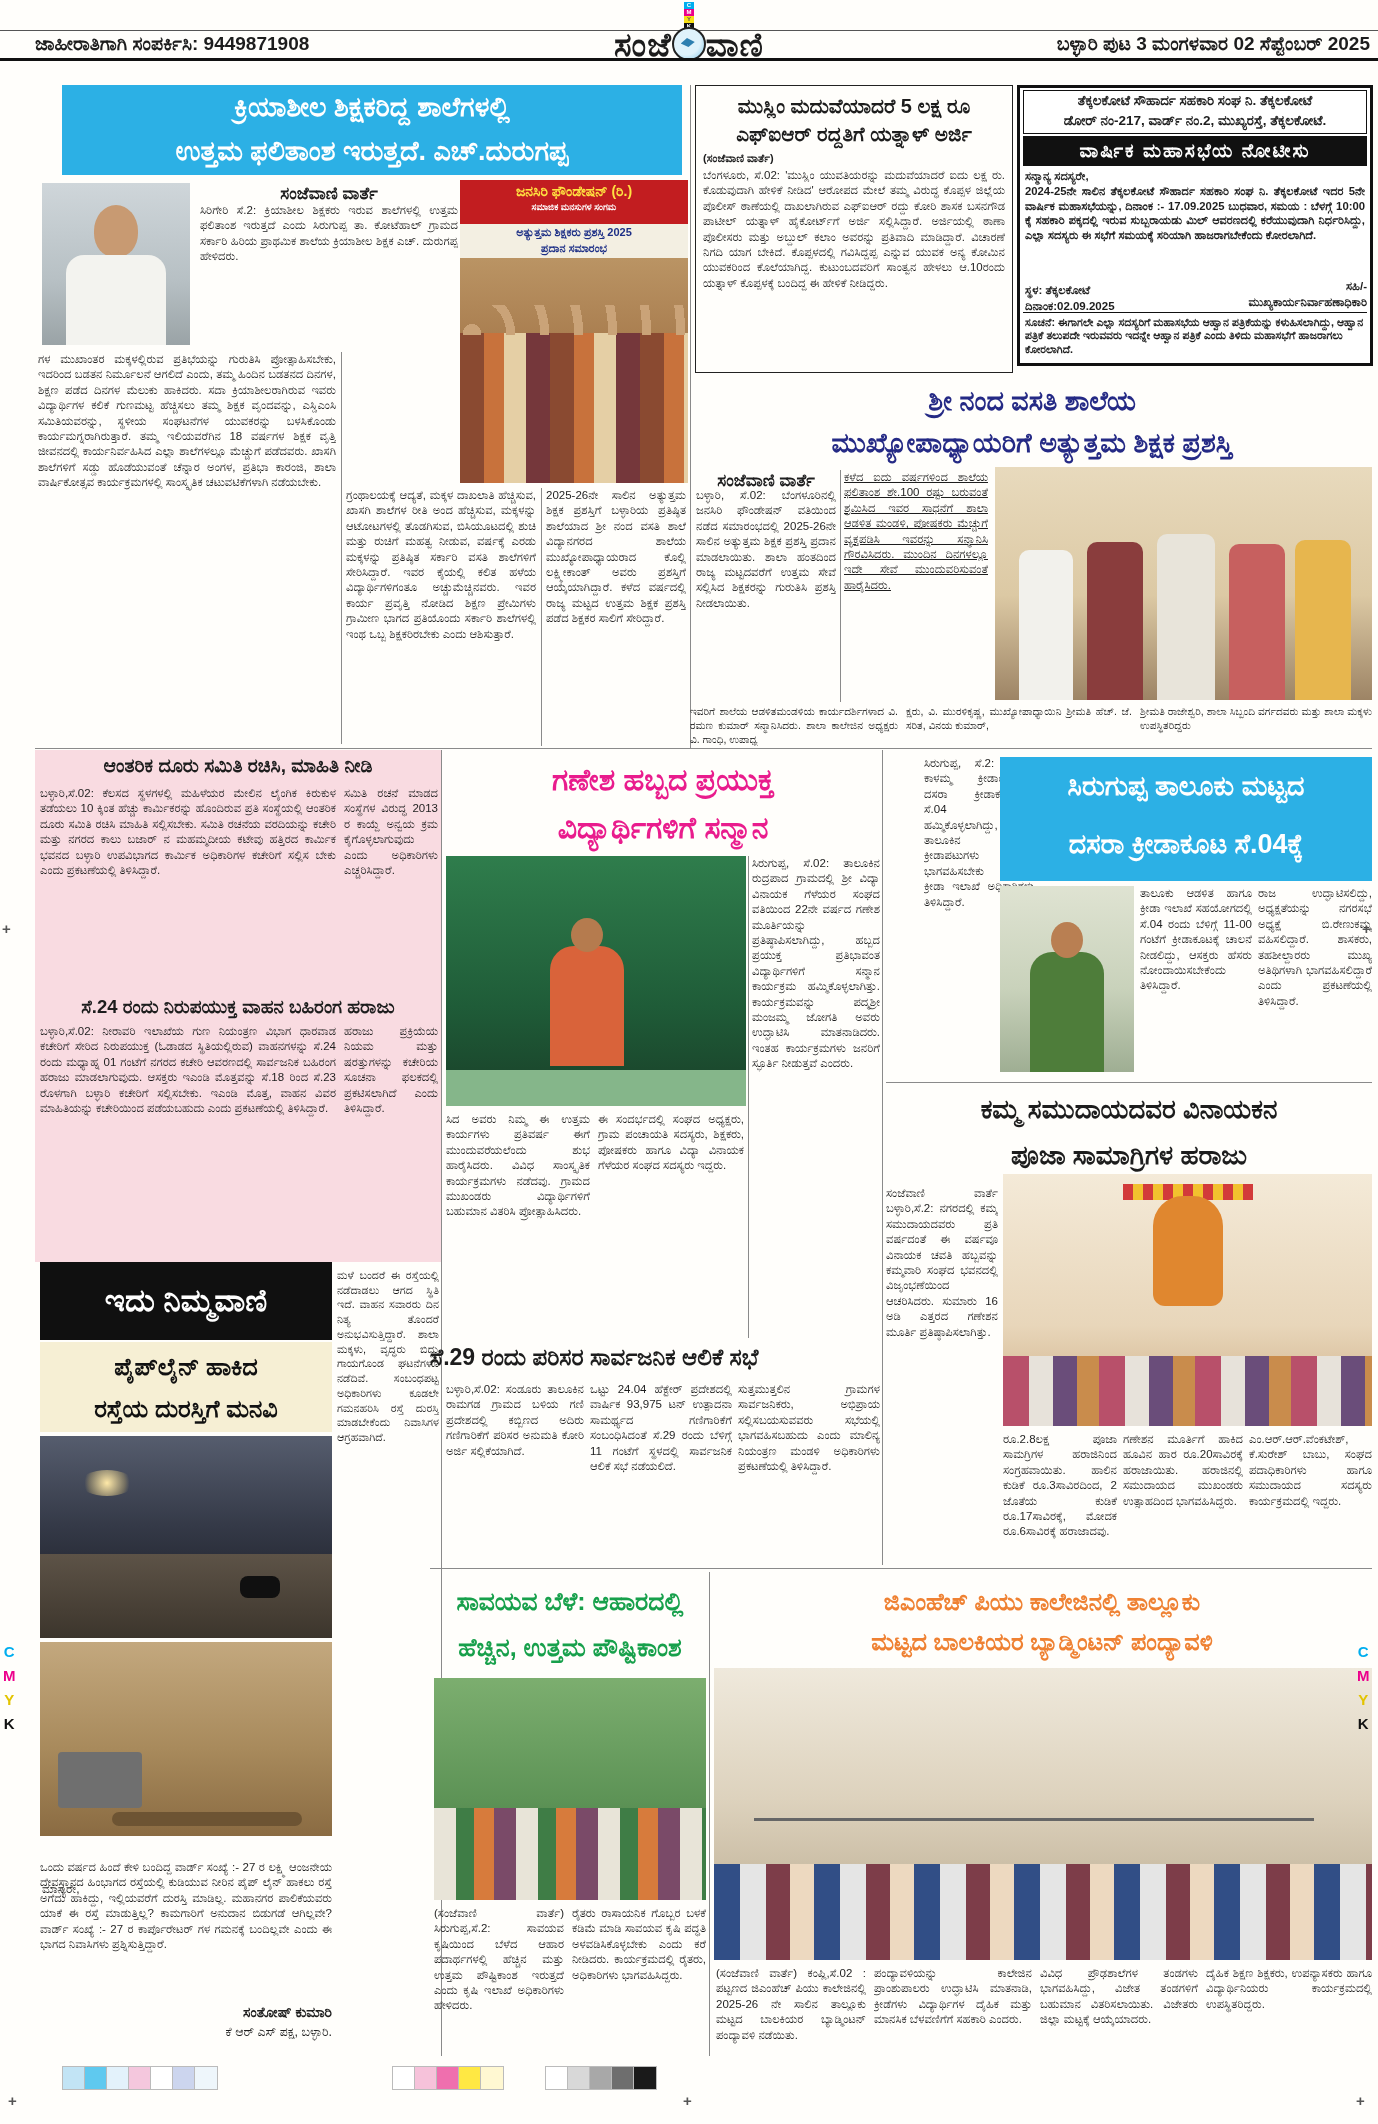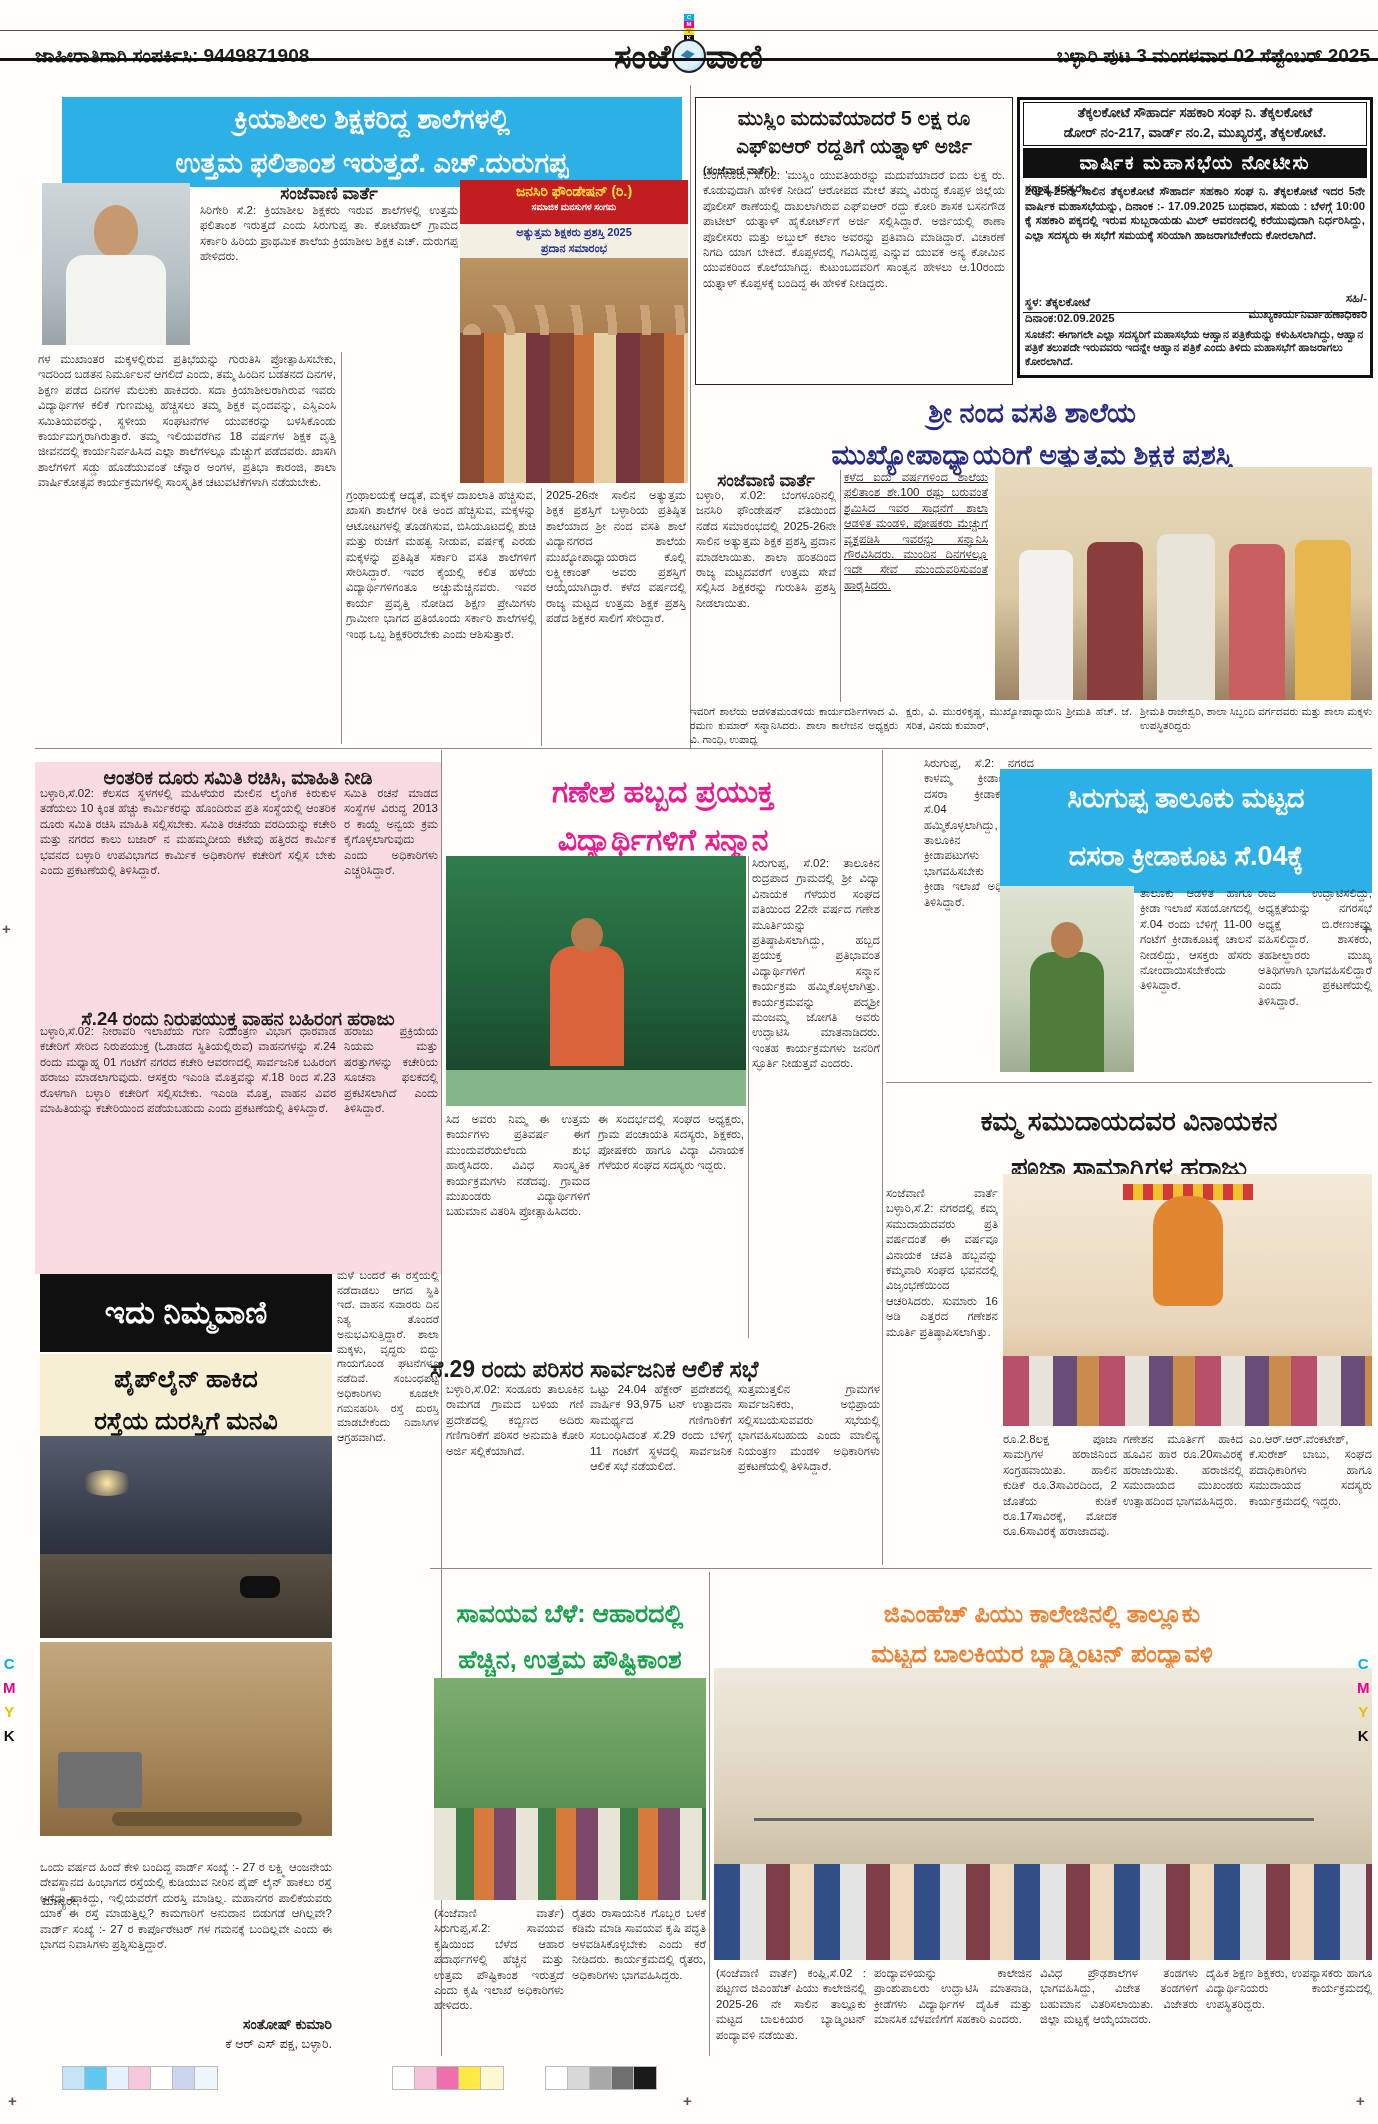--- a/index.html
+++ b/index.html
@@ -1,18 +1,18 @@
 <!DOCTYPE html>
 <html><head>
 <meta charset="utf-8">
 <style>
   html,body{margin:0;padding:0;background:#e9e9e9;}
   #paper{position:relative;width:1378px;height:2124px;margin:0 auto;background:#fffefb;
          font-family:"Liberation Sans",sans-serif;color:#1d1d1d;overflow:hidden;}
-  .abs{position:absolute;margin-top:12px;}
+  .abs{position:absolute;}
   .txt{position:absolute;font-size:11.5px;line-height:1.34;text-align:justify;color:#1e1e1e;overflow:hidden;}
   .byline{font-weight:bold;text-align:center;font-size:17px;}
   .hairline-v{position:absolute;width:0;border-left:1px solid #8a8a8a;}
   .hairline-h{position:absolute;height:0;border-top:1px solid #8a8a8a;}
   .ph{position:absolute;overflow:hidden;}
   .person{position:absolute;bottom:0;border-radius:10px 10px 0 0;}
   .regmark{position:absolute;color:#555;font-size:15px;font-weight:bold;}
   .cmyk-letter{display:block;font-weight:bold;font-size:15px;line-height:24px;text-align:center;}
 
   

